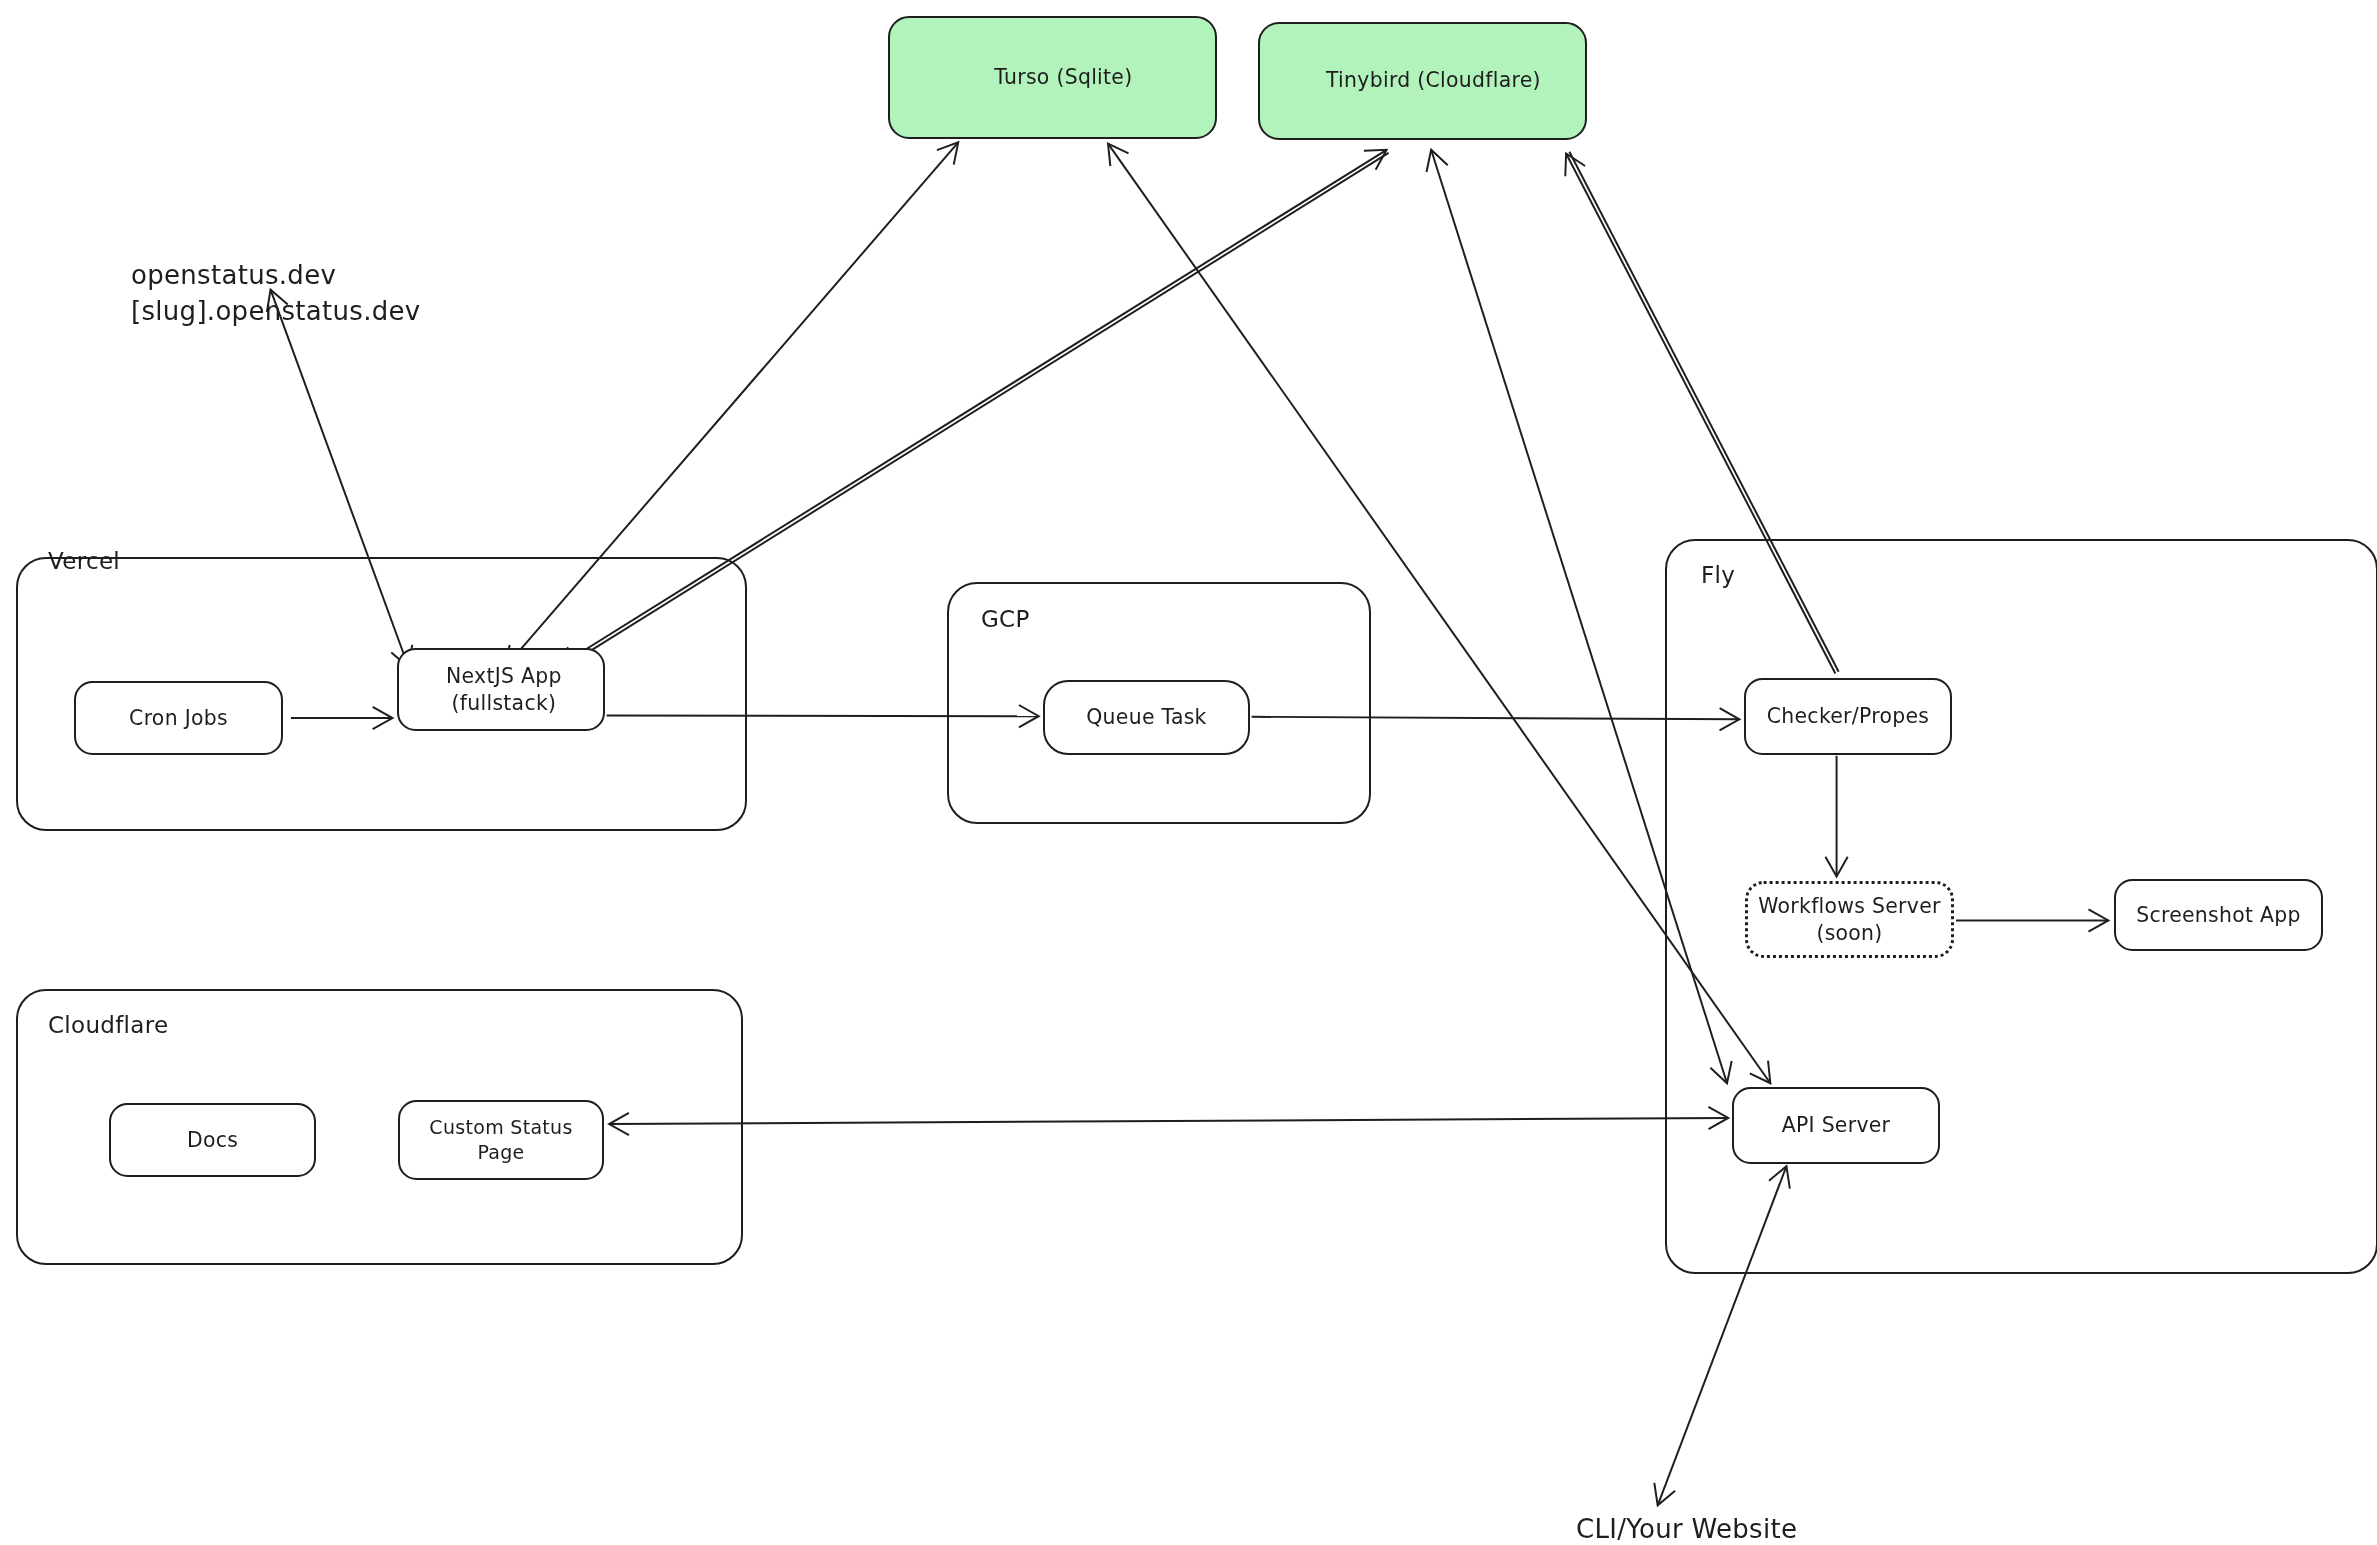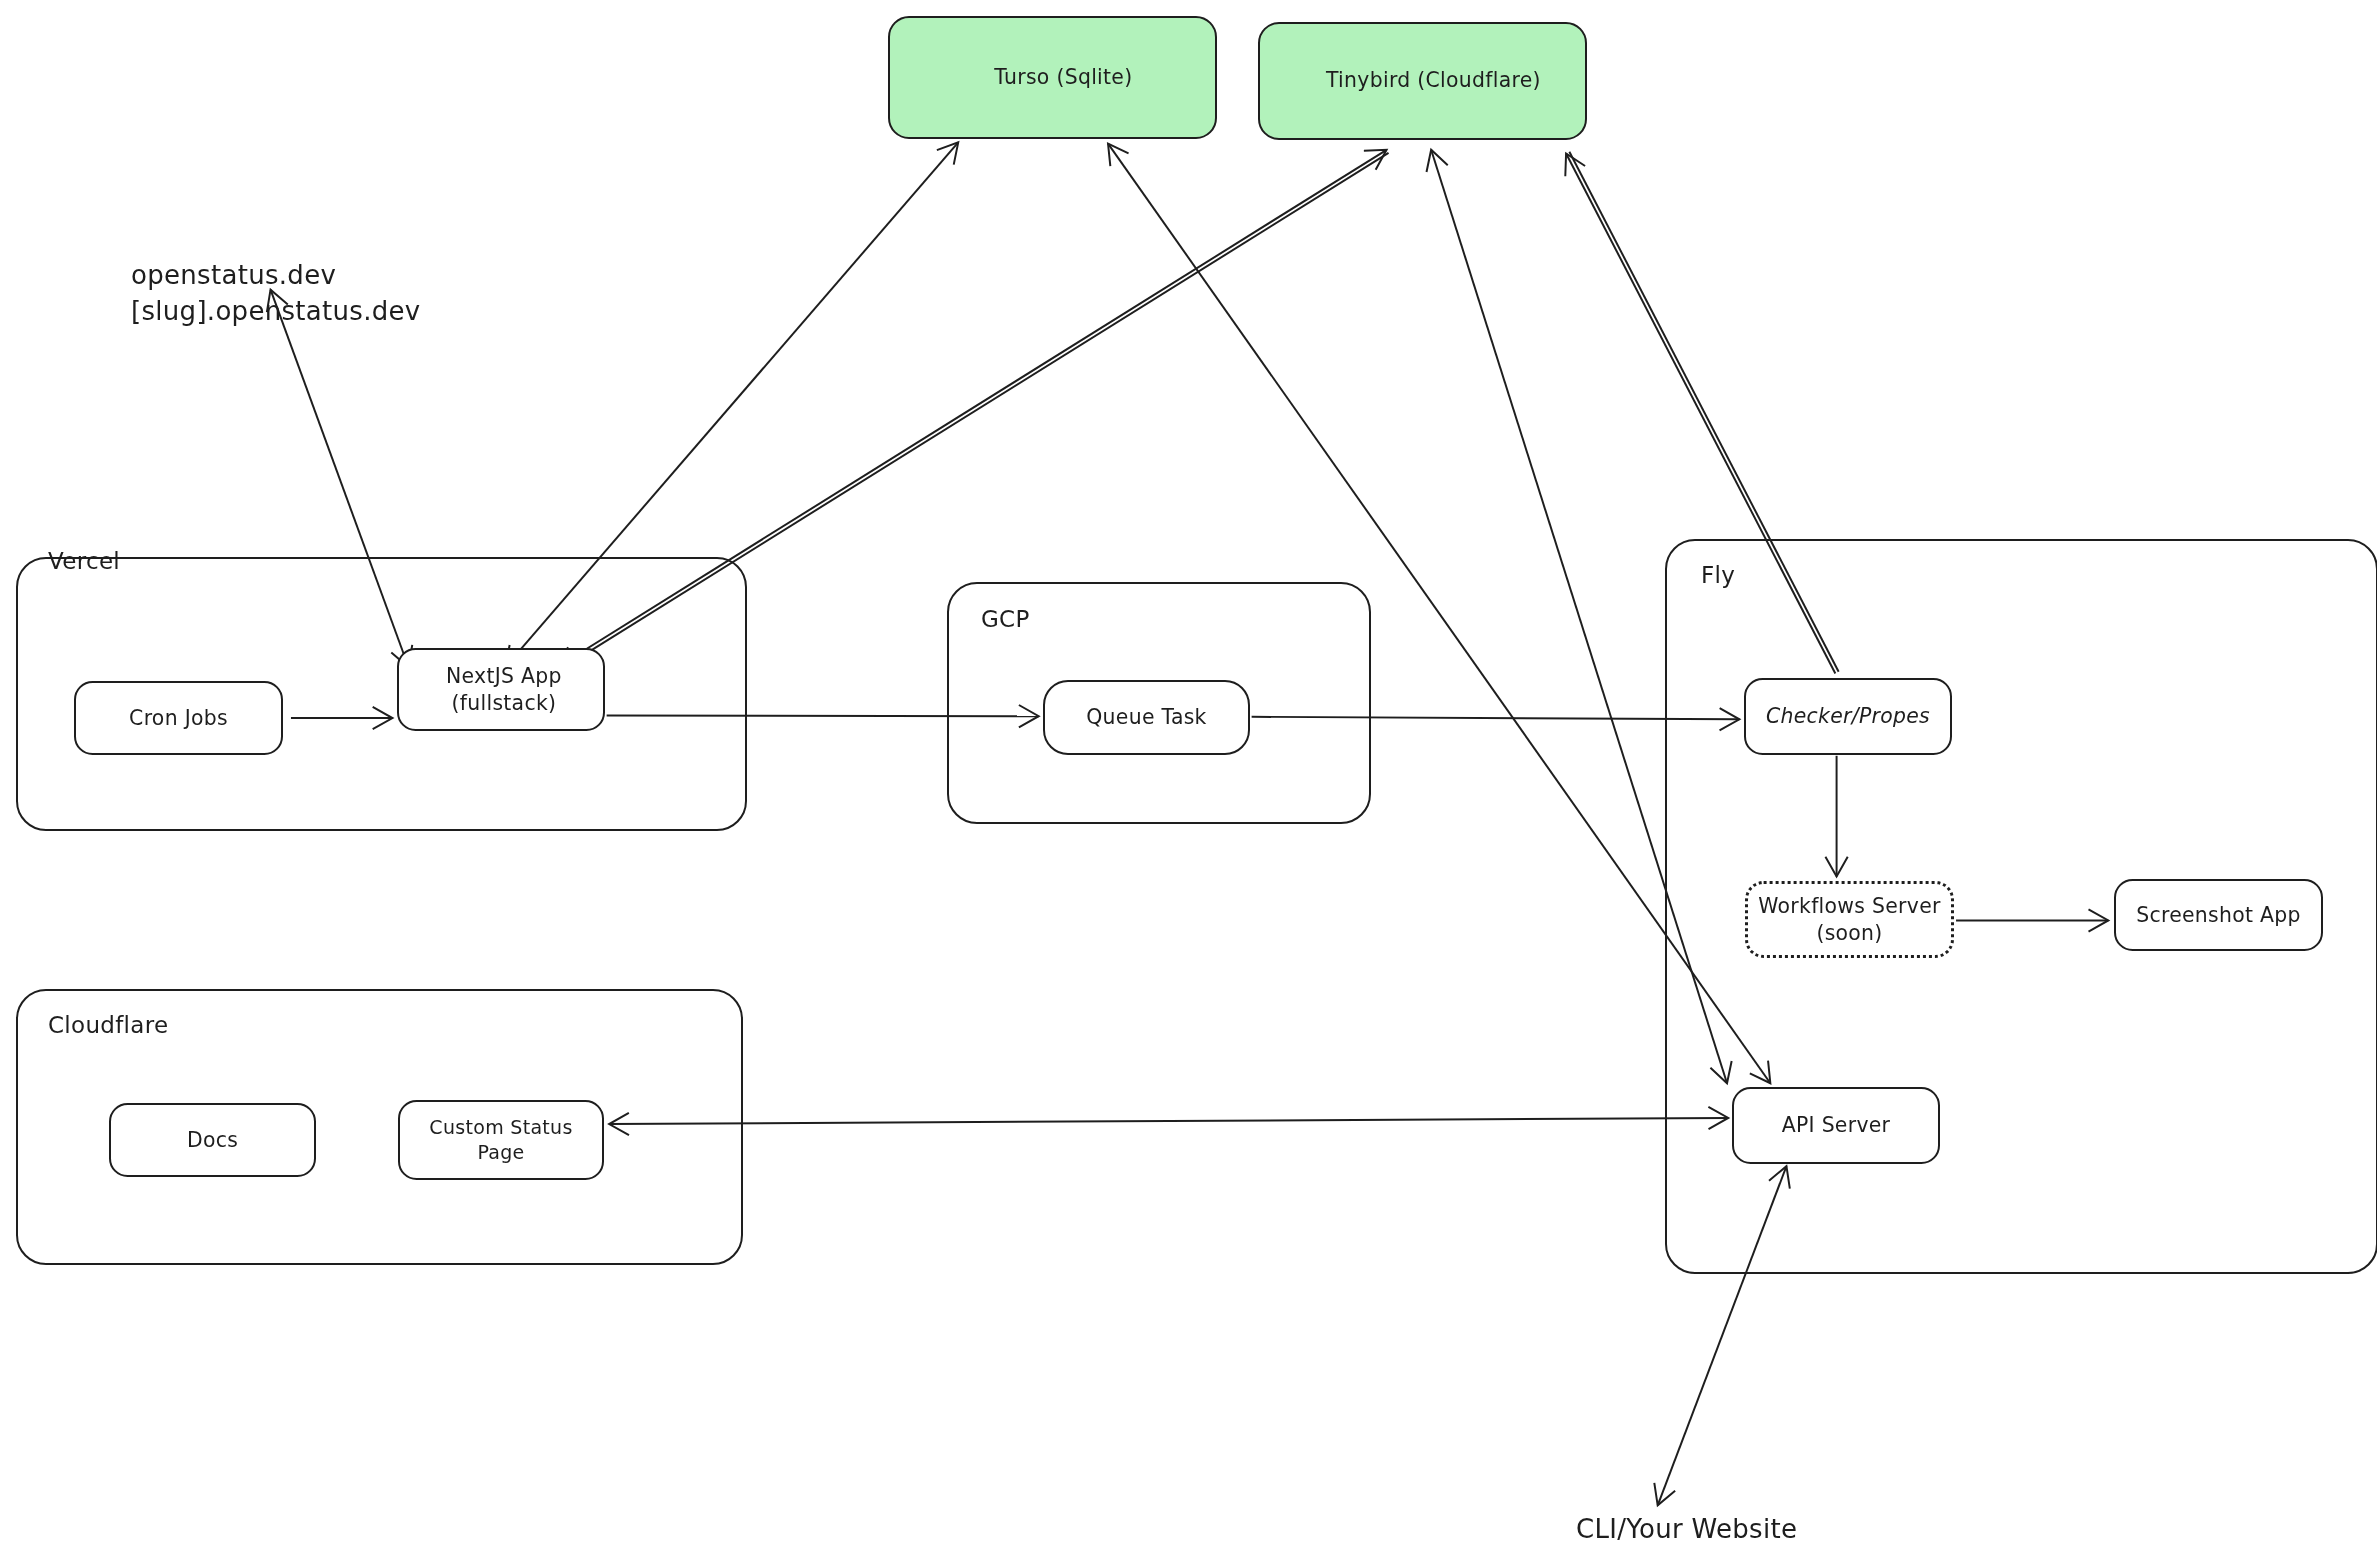--- a/index.html
+++ b/index.html
@@ -127,21 +127,21 @@
   </div>
   <div class="node" style="left:397px;top:648px;width:208px;height:83px;padding-left:12px;">
     <span>NextJS App</span>
     <span>(fullstack)</span>
   </div>
 
   <div class="node" style="left:1043px;top:680px;width:207px;height:75px;border-radius:25px;">
     <span>Queue Task</span>
   </div>
 
-  <div class="node" style="left:1744px;top:678px;width:208px;height:77px;font-style:italic;">
+  <div class="node" style="left:1744px;top:678px;width:208px;height:77px;">
     <span>Checker/Propes</span>
   </div>
   <div class="node dotted" style="left:1745px;top:881px;width:209px;height:77px;">
     <span>Workflows Server</span>
     <span>(soon)</span>
   </div>
   <div class="node" style="left:2114px;top:879px;width:209px;height:72px;align-items:center;">
     <span>Screenshot App</span>
   </div>
   <div class="node" style="left:1732px;top:1087px;width:208px;height:77px;">

